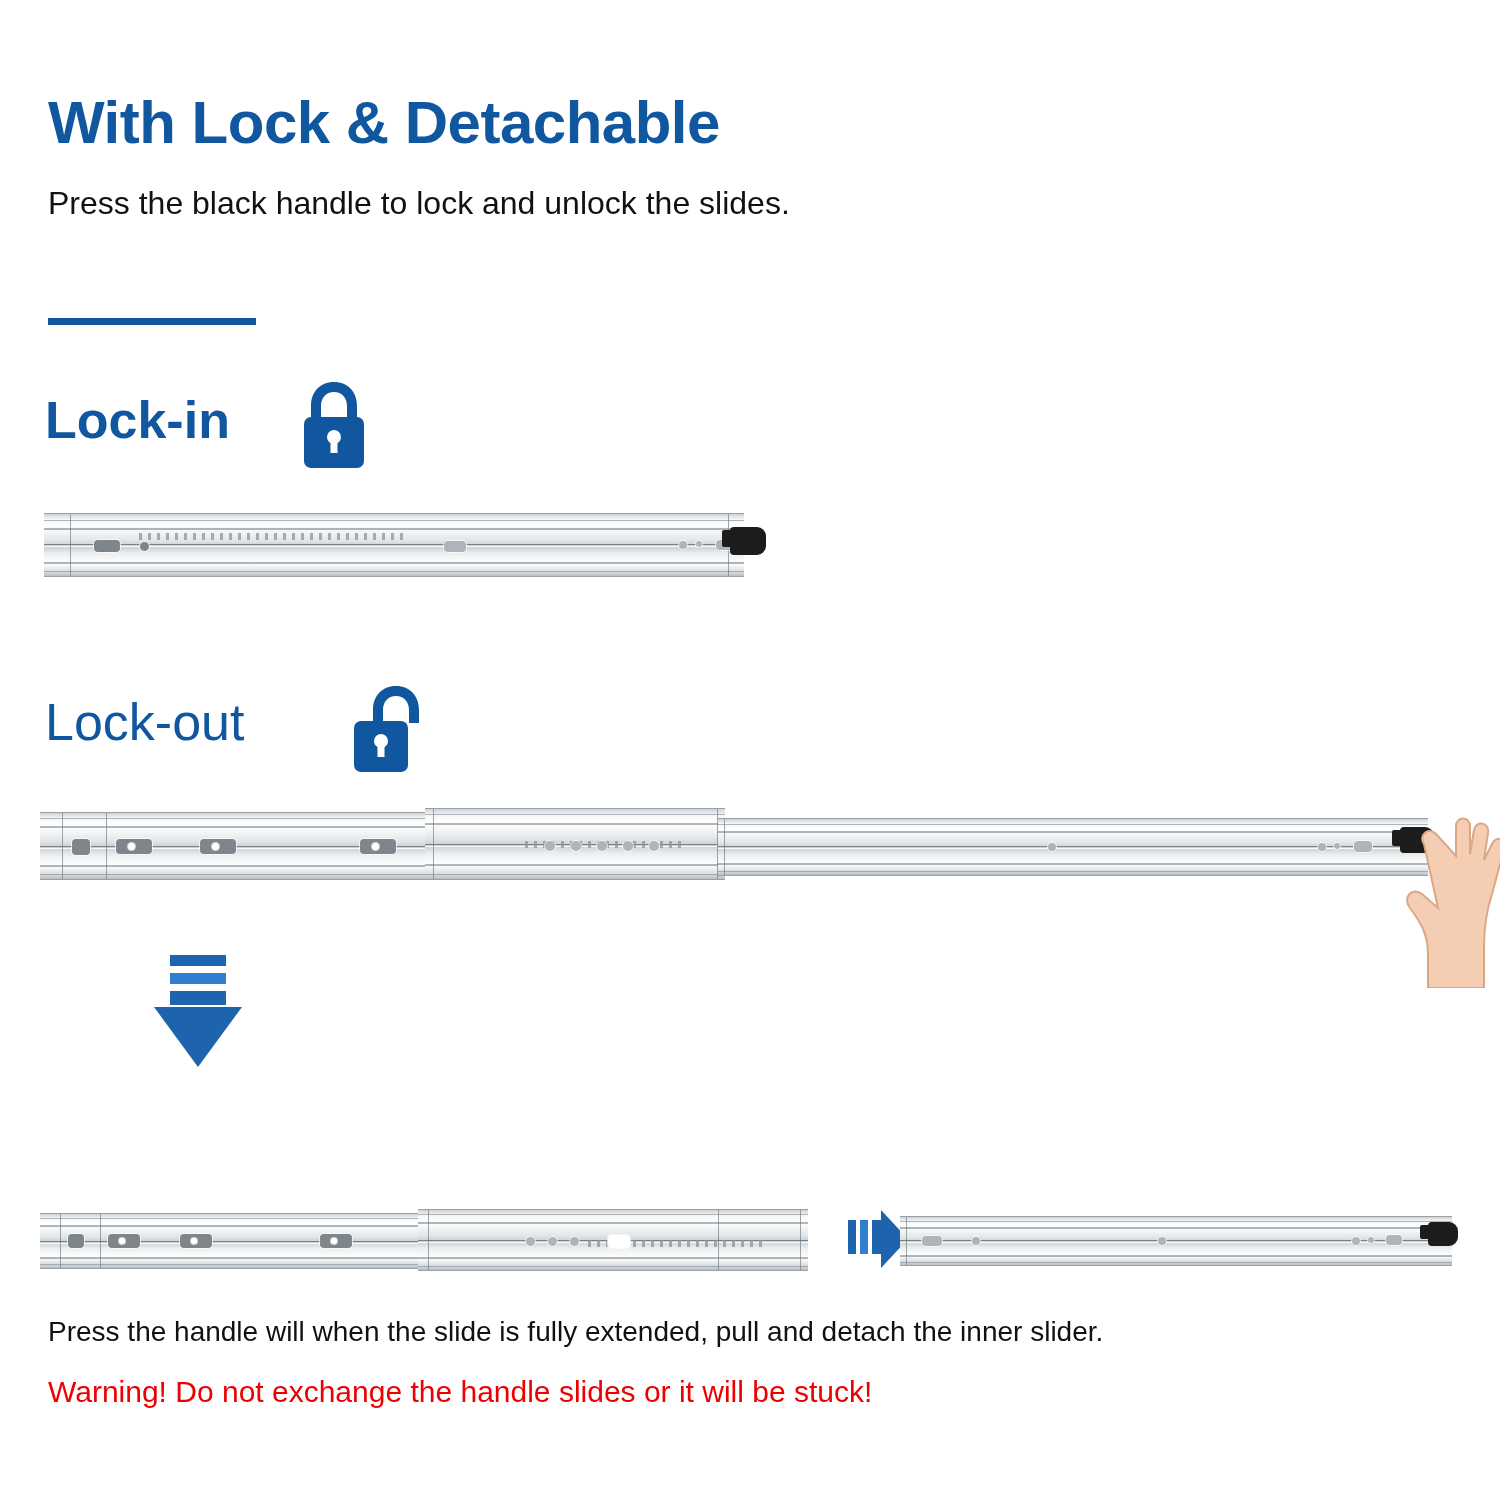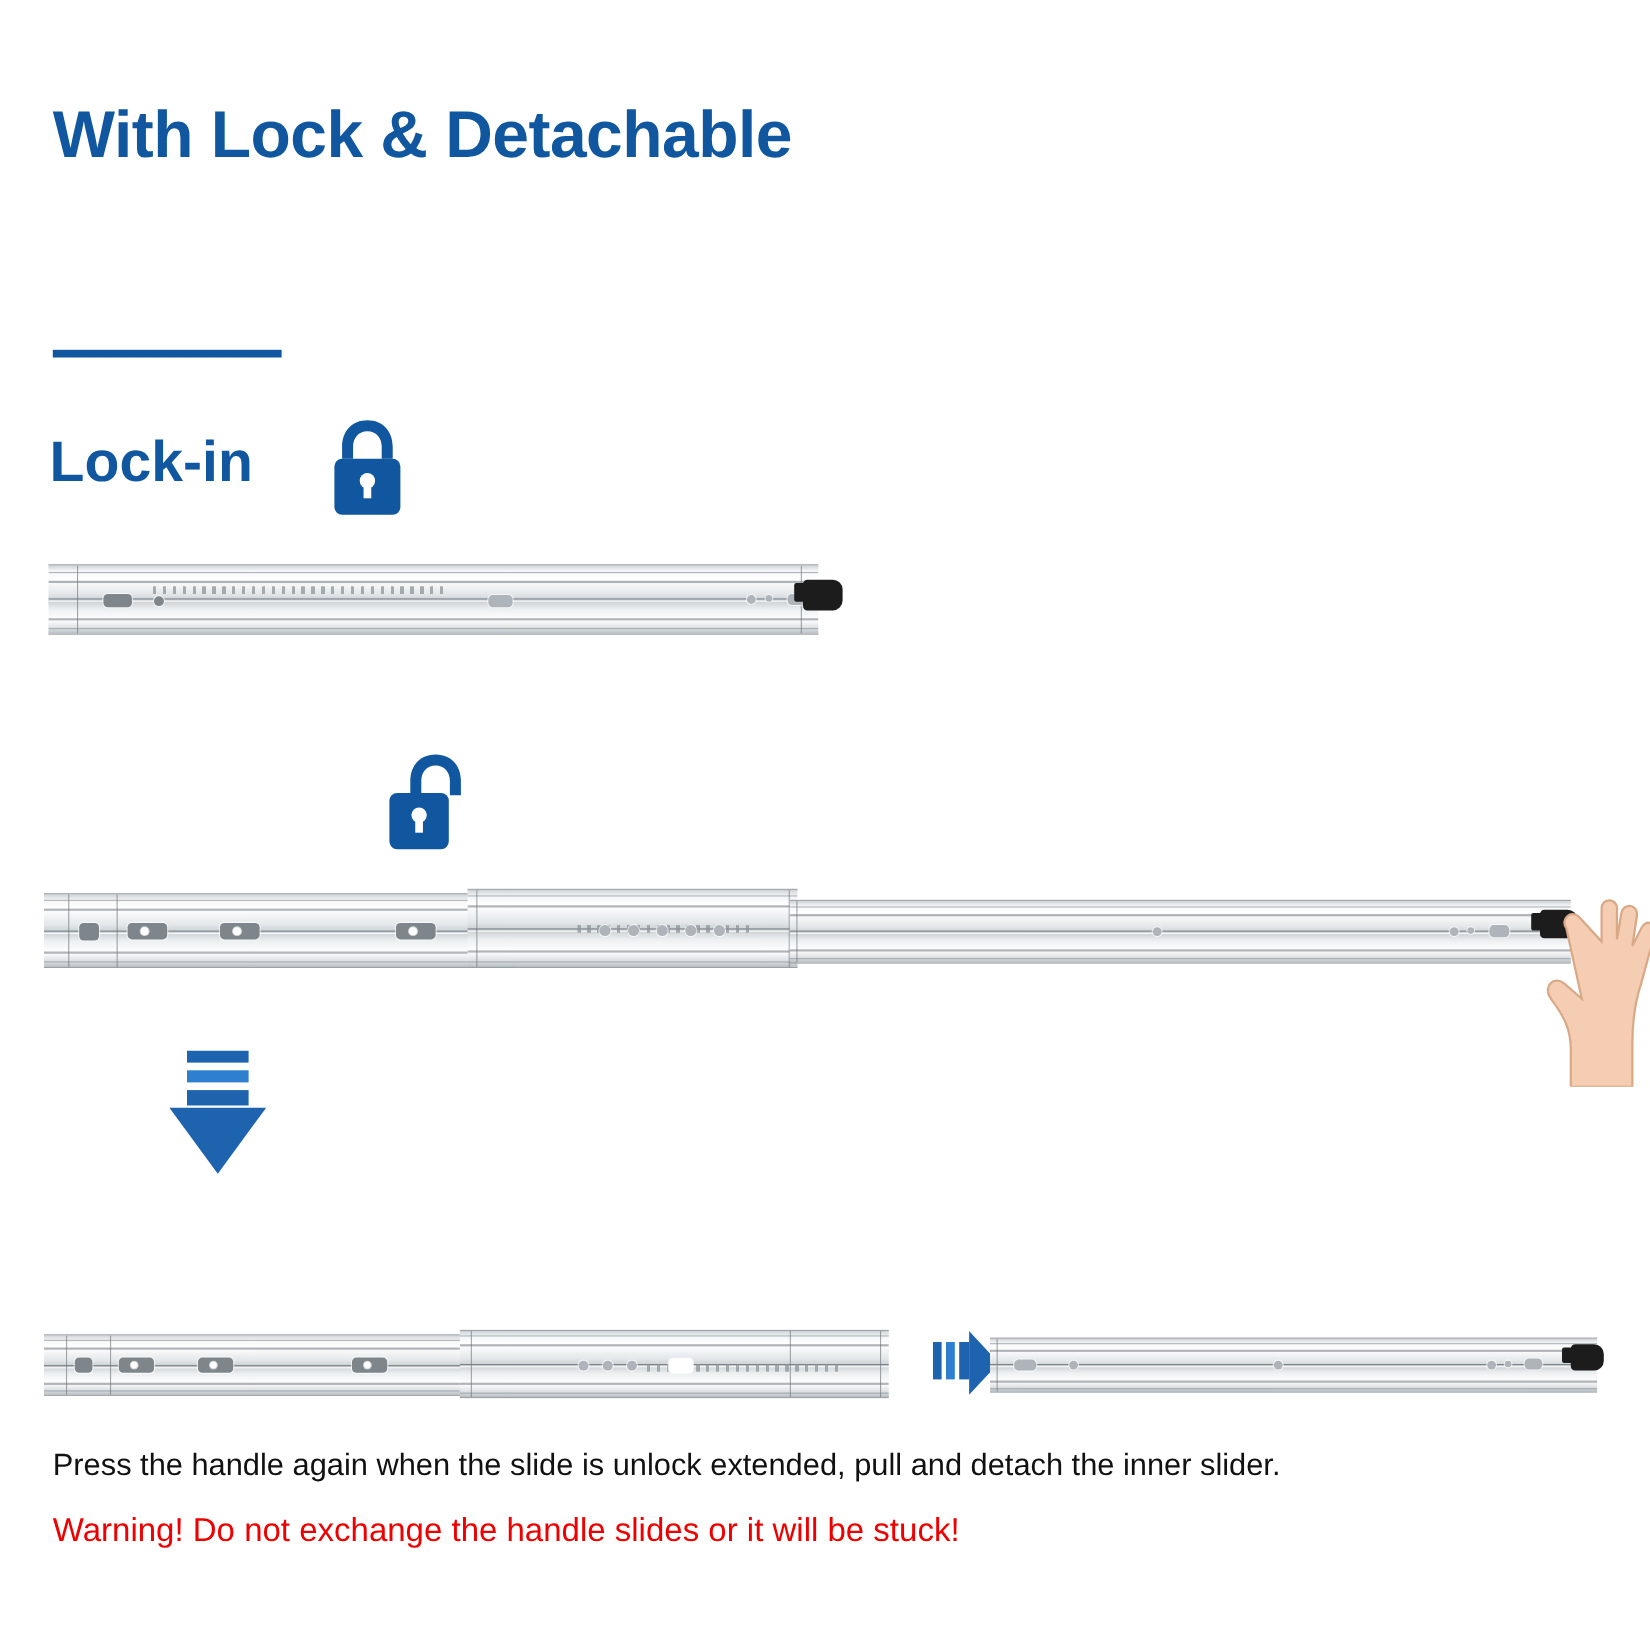--- a/index.html
+++ b/index.html
@@ -170,20 +170,21 @@
     color: #ee0000;
     white-space: nowrap;
   }
 </style>
 </head>
 <body>
 
 <div class="page">
 
   <div class="headline">With Lock &amp; Detachable</div>
+  <div class="subline1">Press the black handle to lock and unlock the slides.</div>
   <div class="rule"></div>
 
   <div class="sect-title" id="lockin-title">Lock-in</div>
 
   <div class="padlock" id="padlock-closed">
     <svg width="72" height="92" viewBox="0 0 72 92">
       <path d="M36 3 C22 3 13 13 13 27 L13 38 L23 38 L23 27 C23 19 28 13 36 13 C44 13 49 19 49 27 L49 38 L59 38 L59 27 C59 13 50 3 36 3 Z" fill="#11579f"></path>
       <rect x="6" y="38" width="60" height="51" rx="7" fill="#11579f"></rect>
       <circle cx="36" cy="58" r="7" fill="#ffffff"></circle>
       <rect x="32.5" y="58" width="7" height="16" fill="#ffffff"></rect>
@@ -204,20 +205,21 @@
       <div class="hole slot" style="left:50px; top:26px; width:26px; height:12px;"></div>
       <div class="hole round" style="left:96px; top:28px; width:9px; height:9px;"></div>
       <div class="hole slot light" style="left:400px; top:27px; width:22px; height:11px;"></div>
       <div class="hole round light" style="left:635px; top:27px; width:8px; height:8px;"></div>
       <div class="hole round light" style="left:652px; top:27px; width:6px; height:6px;"></div>
       <div class="hole slot light" style="left:672px; top:26px; width:16px; height:10px;"></div>
     </div>
     <div class="handle" style="left:730px; top:527px; width:36px; height:28px;"></div>
   </div>
 
+  <div class="sect-title" id="lockout-title">Lock-out</div>
 
   <div class="padlock" id="padlock-open">
     <svg width="84" height="92" viewBox="0 0 84 92">
       <path d="M48 3 C34 3 25 13 25 27 L25 38 L35 38 L35 27 C35 19 40 13 48 13 C56 13 61 19 61 27 L61 40 L71 40 L71 27 C71 13 62 3 48 3 Z" fill="#11579f"></path>
       <rect x="6" y="38" width="54" height="51" rx="7" fill="#11579f"></rect>
       <circle cx="33" cy="58" r="7" fill="#ffffff"></circle>
       <rect x="29.5" y="58" width="7" height="16" fill="#ffffff"></rect>
     </svg>
   </div>
 
@@ -345,16 +347,16 @@
       <div class="hole slot light" style="left:22px; top:19px; width:20px; height:10px;"></div>
       <div class="hole round light" style="left:72px; top:20px; width:8px; height:8px;"></div>
       <div class="hole round light" style="left:258px; top:20px; width:8px; height:8px;"></div>
       <div class="hole round light" style="left:452px; top:20px; width:8px; height:8px;"></div>
       <div class="hole round light" style="left:468px; top:20px; width:6px; height:6px;"></div>
       <div class="hole slot light" style="left:486px; top:18px; width:16px; height:10px;"></div>
     </div>
     <div class="handle" style="left:1428px; top:1222px; width:30px; height:24px;"></div>
   </div>
 
-  <div class="note">Press the handle again when the slide is unlock extended, pull and detach the inner slider.</div>
+  <div class="note">Press the handle will when the slide is fully extended, pull and detach the inner slider.</div>
   <div class="warning">Warning! Do not exchange the handle slides or it will be stuck!</div>
 
 </div>
 
 </body></html>

